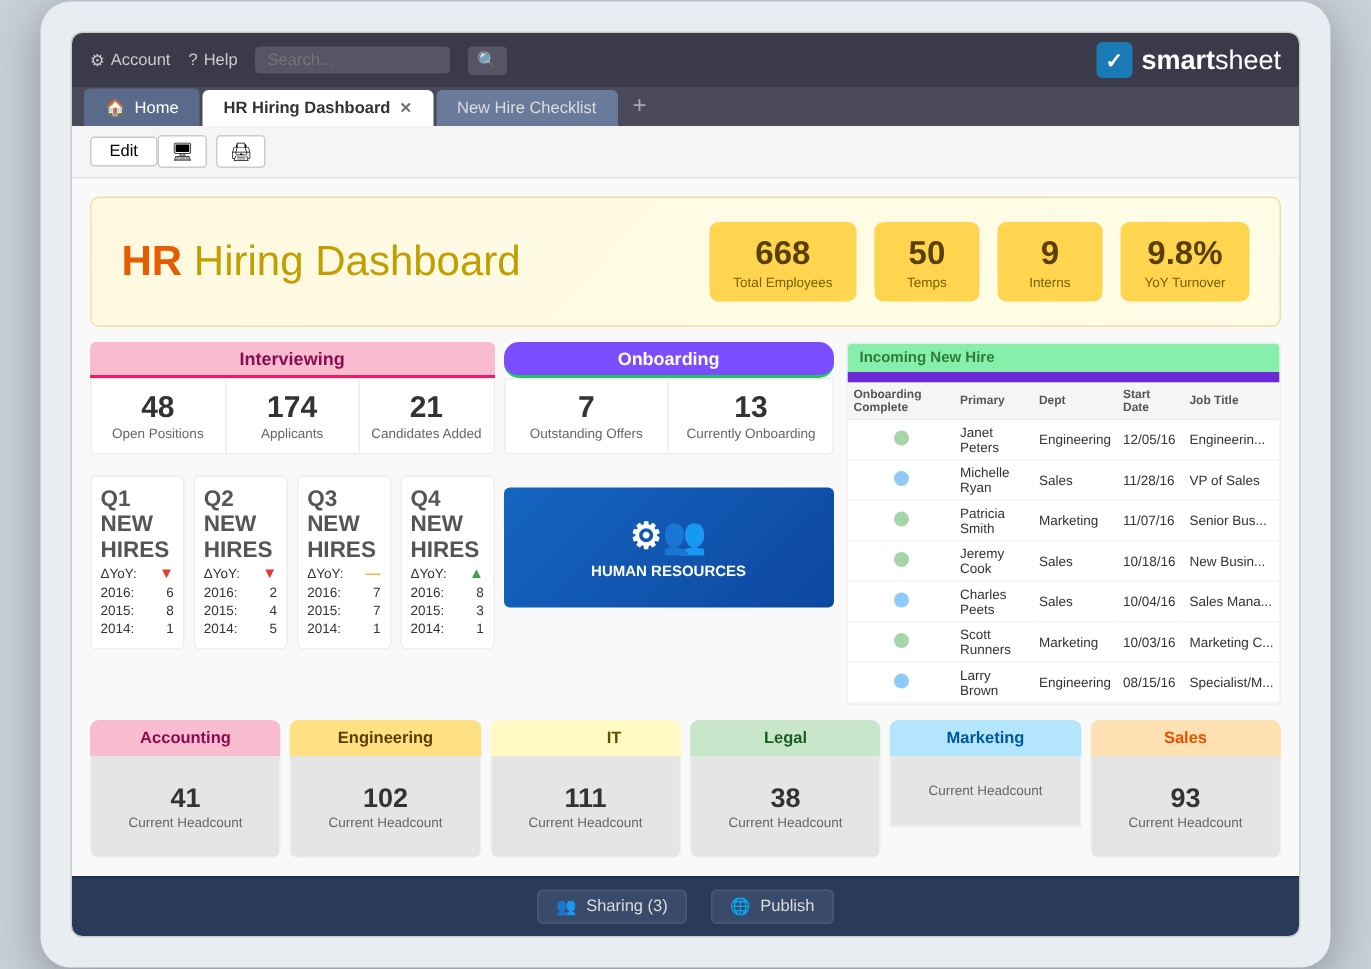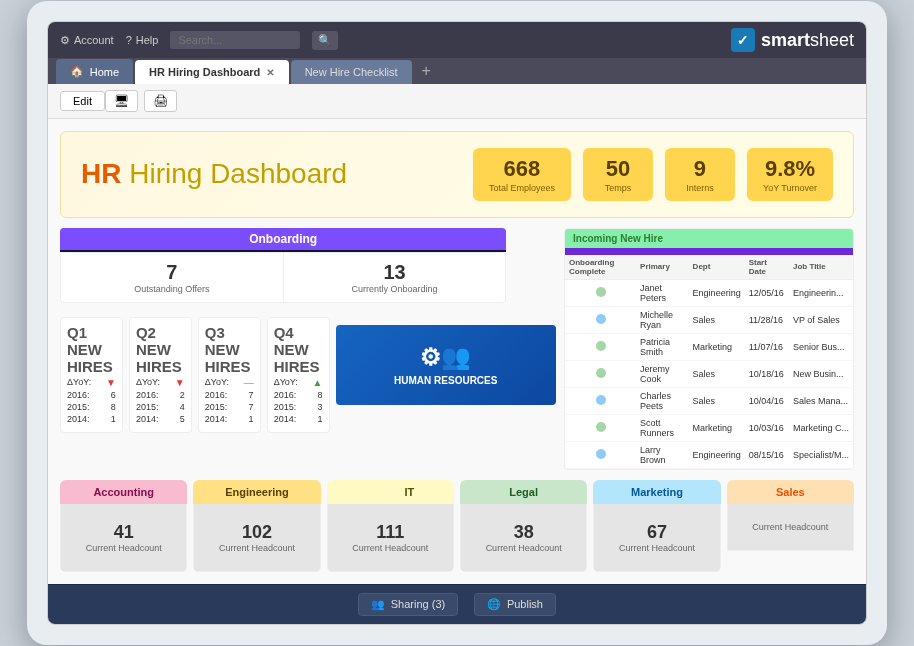--- a/index.html
+++ b/index.html
@@ -209,21 +209,22 @@
       margin-bottom: 0;
     }
     .interviewing-header {
       background: #f8bbd0;
       color: #880e4f;
       border-bottom: 2px solid #e91e63;
     }
     .onboarding-header {
       background: #7c4dff;
       color: #fff;
-      border-bottom: 2px solid #0f172a;
+      border-bottom: 2px solid #22c55e;
+      border-radius: 10px;
     }
     .metrics-row {
       display: flex;
       gap: 0;
       background: #fff;
       border: 1px solid #eee;
       border-radius: 0 0 4px 4px;
       margin-bottom: 8px;
     }
     .metric-cell {
@@ -461,20 +462,37 @@
           </div>
         </div>
       </div>
 
       <div class="middle-section">
 
         <div class="left-panel">
 
           <div style="display:flex; gap:6px; margin-bottom:6px;">
 
+            <div style="flex:1.1;">
+              <div class="section-header interviewing-header">Interviewing</div>
+              <div class="metrics-row">
+                <div class="metric-cell">
+                  <div class="metric-number">48</div>
+                  <div class="metric-sublabel">Open Positions</div>
+                </div>
+                <div class="metric-cell">
+                  <div class="metric-number">174</div>
+                  <div class="metric-sublabel">Applicants</div>
+                </div>
+                <div class="metric-cell">
+                  <div class="metric-number">21</div>
+                  <div class="metric-sublabel">Candidates Added</div>
+                </div>
+              </div>
+            </div>
 
             <div style="flex:0.9;">
               <div class="section-header onboarding-header">Onboarding</div>
               <div class="metrics-row">
                 <div class="metric-cell">
                   <div class="metric-number">7</div>
                   <div class="metric-sublabel">Outstanding Offers</div>
                 </div>
                 <div class="metric-cell">
                   <div class="metric-number">13</div>
@@ -686,27 +704,27 @@
           <div class="dept-col dept-legal">
     <div class="dept-header">Legal</div>
     <div class="dept-body">
       <div class="dept-number">38</div>
       <div class="dept-sublabel">Current Headcount</div>
     </div>
   </div>
           <div class="dept-col dept-marketing">
     <div class="dept-header">Marketing</div>
     <div class="dept-body">
-      <div class="dept-number">67</div>
       <div class="dept-sublabel">Current Headcount</div>
     </div>
   </div>
           <div class="dept-col dept-sales">
     <div class="dept-header">Sales</div>
     <div class="dept-body">
+      <div class="dept-number">93</div>
       <div class="dept-sublabel">Current Headcount</div>
     </div>
   </div>
         </div>
 
     </div>
 
     <div class="bottom-bar">
       <button class="bottom-btn">
         <span>👥</span>

